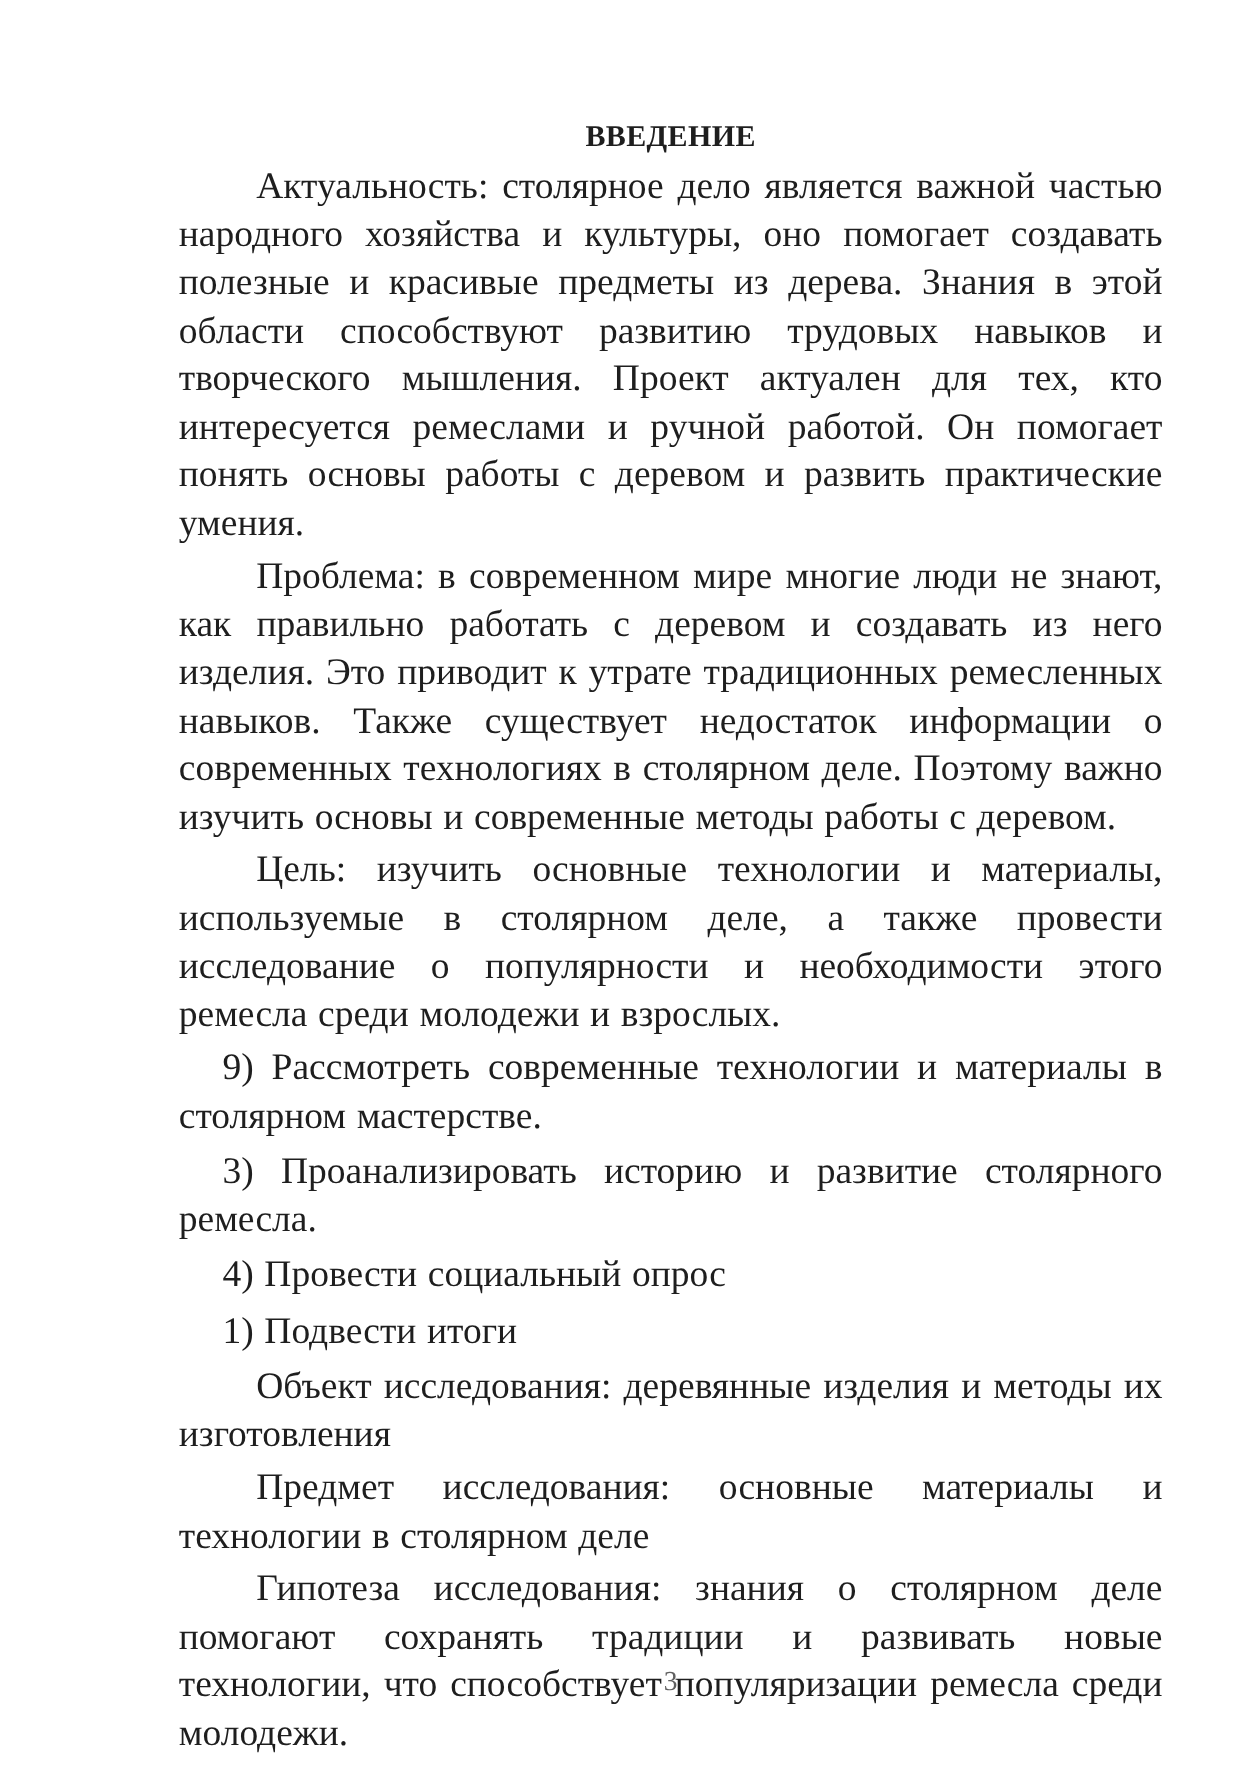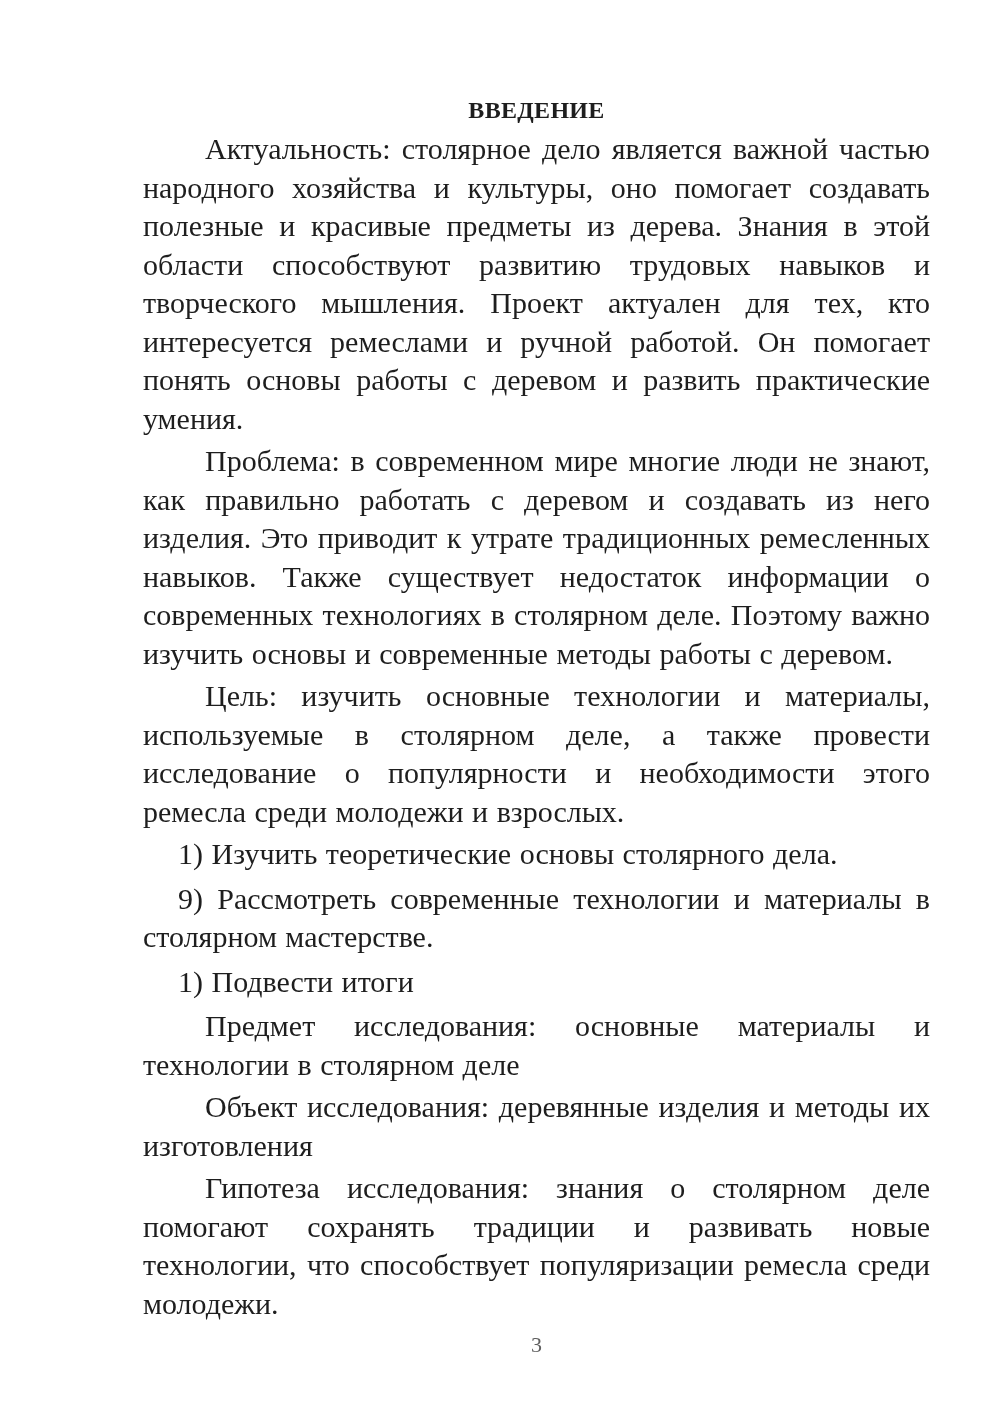--- a/index.html
+++ b/index.html
@@ -63,29 +63,30 @@
   <div class="content">
     <h1 class="doc-title">ВВЕДЕНИЕ</h1>
 
     <p class="para last-left">Актуальность: столярное дело является важной частью народного хозяйства и культуры, оно помогает создавать полезные и красивые предметы из дерева. Знания в этой области способствуют развитию трудовых навыков и творческого мышления. Проект актуален для тех, кто интересуется ремеслами и ручной работой. Он помогает понять основы работы с деревом и развить практические умения.</p>
 
     <p class="para last-left">Проблема: в современном мире многие люди не знают, как правильно работать с деревом и создавать из него изделия. Это приводит к утрате традиционных ремесленных навыков. Также существует недостаток информации о современных технологиях в столярном деле. Поэтому важно изучить основы и современные методы работы с деревом.</p>
 
     <p class="para last-left">Цель: изучить основные технологии и материалы, используемые в столярном деле, а также провести исследование о популярности и необходимости этого ремесла среди молодежи и взрослых.</p>
 
 
-    <p class="para list-item last-left">1) Изучить теоретические основы столярного дела.</p>
 
     <p class="para list-item last-left">9) Рассмотреть современные технологии и материалы в столярном мастерстве.</p>
 
+    <p class="para list-item last-left">3) Проанализировать историю и развитие столярного ремесла.</p>
 
+    <p class="para list-item last-left">4) Провести социальный опрос</p>
 
     <p class="para list-item last-left">1) Подвести итоги</p>
 
+    <p class="para last-left">Объект исследования: деревянные изделия и методы их изготовления</p>
+
     <p class="para last-left">Предмет исследования: основные материалы и технологии в столярном деле</p>
-
-    <p class="para last-left">Объект исследования: деревянные изделия и методы их изготовления</p>
 
     <p class="para last-left">Гипотеза исследования: знания о столярном деле помогают сохранять традиции и развивать новые технологии, что способствует популяризации ремесла среди молодежи.</p>
   </div>
 
   <div class="page-number">3</div>
 </div>
 
 </body></html>

